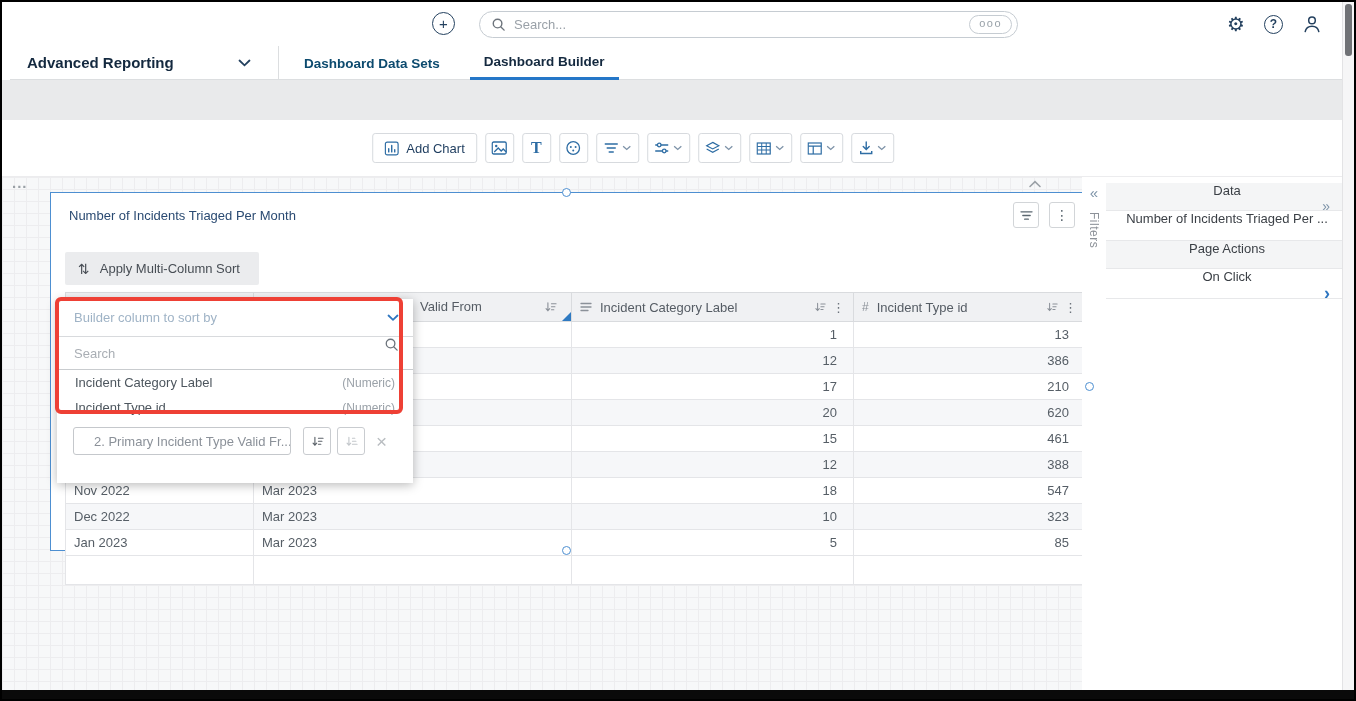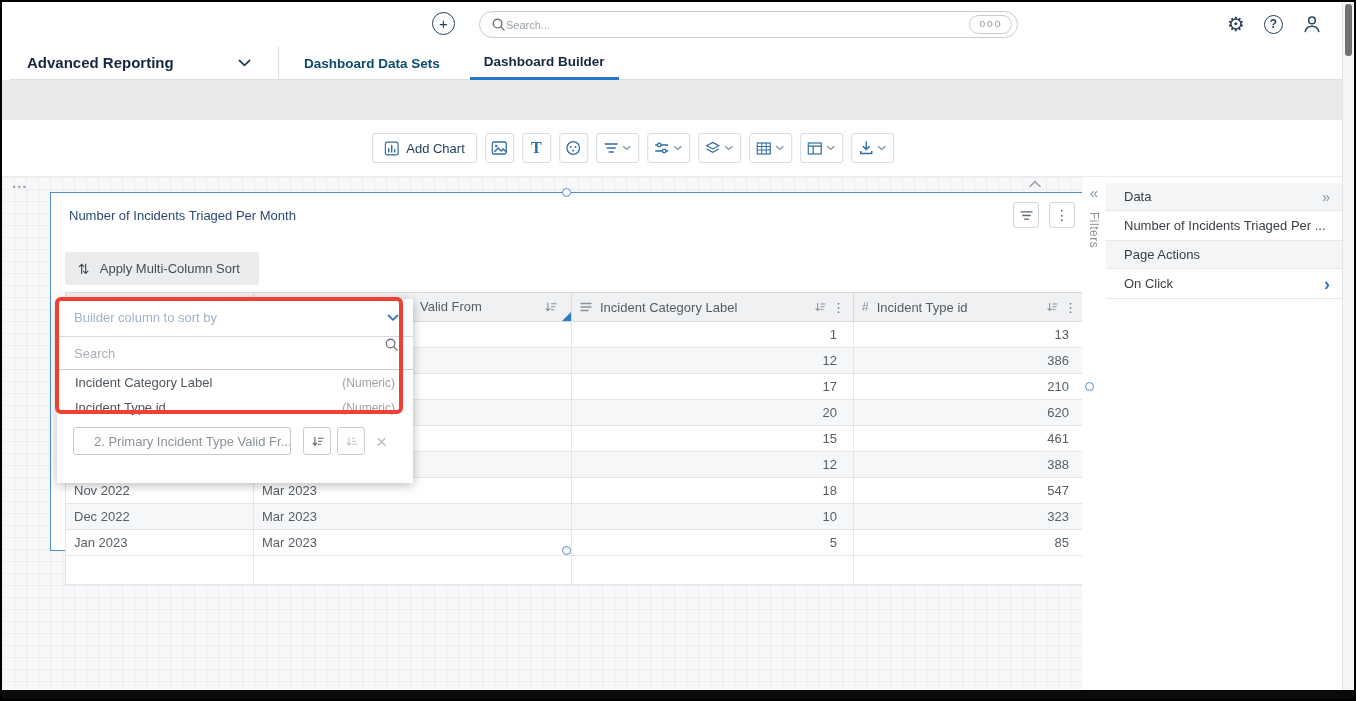--- a/index.html
+++ b/index.html
@@ -4,21 +4,21 @@
 <style>
   * { margin:0; padding:0; box-sizing:border-box; }
   body { background:#888; font-family:"Liberation Sans","DejaVu Sans",sans-serif; }
   .page{ position:relative; width:1356px; height:701px; border:2px solid #000; background:#fff; overflow:hidden; }
 
   
   .topbar{ position:absolute; left:0; top:0; width:100%; height:44px; background:#fff; }
   .plus-circle{ position:absolute; left:430px; top:10px; width:23px; height:23px; border:1.6px solid #24415f; border-radius:50%; display:flex; align-items:center; justify-content:center; font-size:15px; color:#24415f; cursor:pointer; }
   .search-pill{ position:absolute; left:477px; top:9px; width:539px; height:27px; border:1px solid #c6ccd2; border-radius:14px; display:flex; align-items:center; padding:0 5px 0 11px; background:#fff; }
   .icn-search{ display:flex; color:#6d747c; }
-  .search-input{ flex:1; border:none; outline:none; background:transparent; font-size:11px; color:#333; margin-left:0; font-family:inherit; }
+  .search-input{ flex:1; border:none; outline:none; background:transparent; font-size:13px; color:#333; margin-left:8px; font-family:inherit; }
   .search-input::placeholder{ color:#9aa1a8; }
   .more-chip{ border:1px solid #c6ccd2; border-radius:11px; padding:2px 9px 4px; font-size:11px; letter-spacing:1.5px; color:#98a1a8; line-height:1; background:#fff; cursor:pointer; }
   .topbar-right{ position:absolute; right:32px; top:0; height:44px; display:flex; align-items:center; gap:19px; color:#24415f; }
   .gear-btn{ font-size:20px; line-height:1; cursor:pointer; font-family:"DejaVu Sans",sans-serif; }
   .help-btn{ width:19px; height:19px; border:1.7px solid #24415f; border-radius:50%; display:flex; align-items:center; justify-content:center; font-size:12px; font-weight:700; cursor:pointer; }
   .user-btn{ display:flex; cursor:pointer; }
 
   
   .navbar{ position:absolute; left:0; top:44px; width:100%; height:34px; background:#fff; border-bottom:1px solid #dcdee0;margin-left:8px; }
   .module{ position:absolute; left:17px; top:0; height:33px; display:flex; align-items:center; cursor:pointer; }
@@ -93,21 +93,21 @@
   .sf-btn{ width:28px; height:28px; border:1px solid #c9ccd0; border-radius:3px; display:flex; align-items:center; justify-content:center; margin-left:12px; background:#fff; color:#5b6269; cursor:pointer; }
   .sf-btn.dis{ color:#c3c7cb; margin-left:6px; }
   .x-btn{ margin-left:11px; font-size:19px; color:#b9bdc1; line-height:1; cursor:pointer; }
 
   
   .sidebar{ position:absolute; left:1080px; top:175px; width:264px; height:515px; background:#fff; }
   .strip{ position:absolute; left:0; top:8px; width:24px; display:flex; flex-direction:column; align-items:center; }
   .collapse-ic{ color:#7d93a8; font-size:15px; line-height:1; cursor:pointer; }
   .filters-v{ margin-top:12px; writing-mode:vertical-rl; font-size:12px; color:#8d9299; letter-spacing:.5px; cursor:pointer; }
   .panel{ position:absolute; left:24px; top:6px; right:0; }
-  .p-row{ display:flex; align-items:center; padding:0 16px 0 18px; border-bottom:1px solid #e7e8ea; font-size:13px; color:#3a3f45; }
+  .p-row{ display:flex; align-items:center; padding:0 16px 0 18px; border-bottom:1px solid #e7e8ea; font-size:13px; color:#3a3f45;flex-direction:column; }
   .p-row.hdr{ background:#f4f5f6; height:28px; }
   .p-row.item{ height:30px; background:#fff; cursor:pointer; }
   .expand-ic{ margin-left:auto; color:#7d93a8; font-size:14px; cursor:pointer; }
   .chev-right{ margin-left:auto; color:#2e76c0; font-size:18px; font-weight:700; line-height:1; }
   .p-item-label{ white-space:nowrap; overflow:hidden; }
 
   
   .scrollbar{ position:absolute; right:0; top:0; width:12px; height:688px; background:#f6f6f7; border-left:1px solid #e3e3e5; }
   .sb-thumb{ position:absolute; left:2px; top:2px; width:7px; height:52px; background:#707276; border-radius:3px; cursor:pointer; }
   .bottombar{ position:absolute; left:0; bottom:0; width:100%; height:9px; background:#0a0a0a; }

